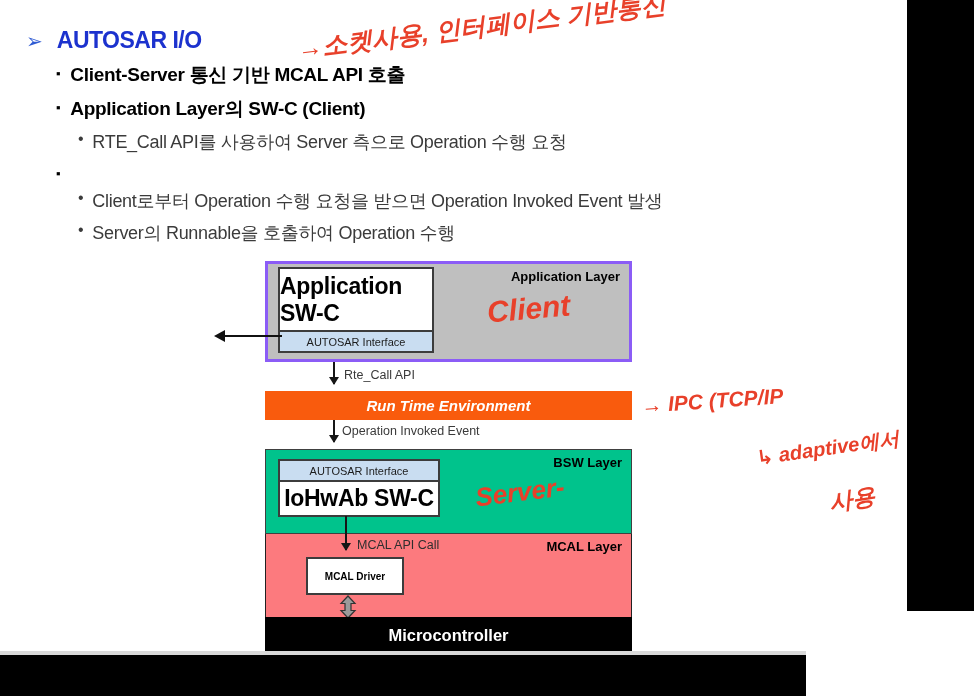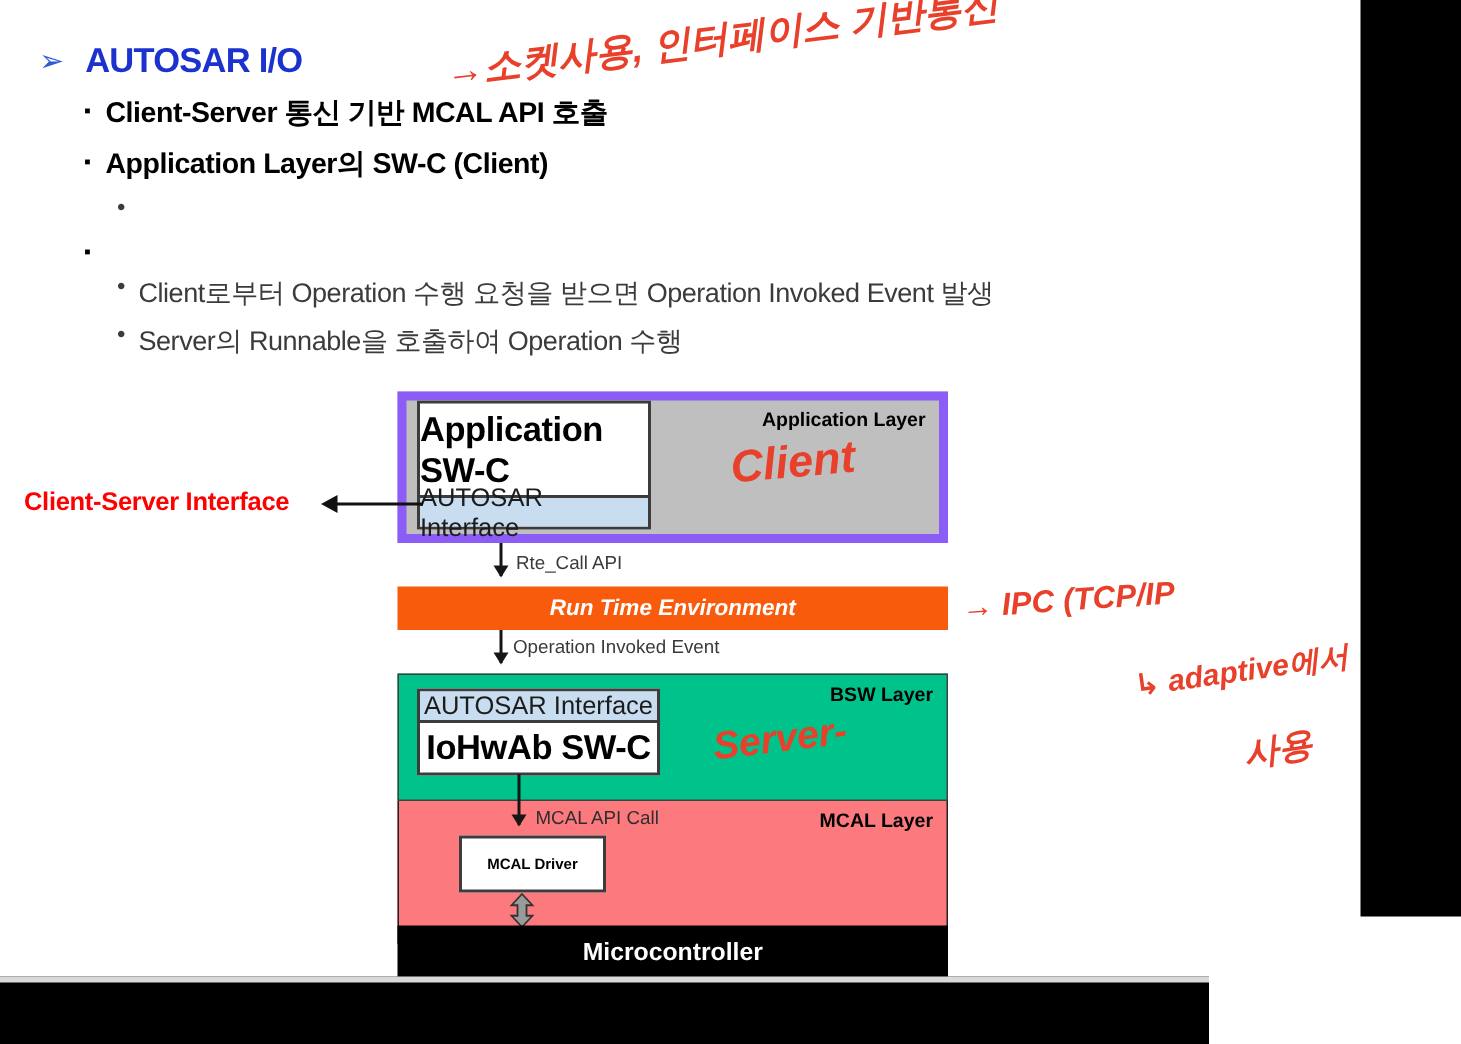--- a/index.html
+++ b/index.html
@@ -25,28 +25,28 @@
   .hand-top{left:296px;top:14px;font-size:25px;transform:rotate(-7deg);}
   .hand-client{left:487px;top:294px;font-size:30px;transform:rotate(-5deg);}
   .hand-server{left:475px;top:479px;font-size:26px;transform:rotate(-7deg);}
   .hand-ipc{left:641px;top:390px;font-size:21px;transform:rotate(-4deg);}
   .hand-adaptive{left:756px;top:438px;font-size:20px;transform:rotate(-8deg);}
   .hand-use{left:829px;top:488px;font-size:23px;transform:rotate(-9deg);}
   
   .layer{position:absolute;box-sizing:border-box;}
   .layer-label{position:absolute;top:5px;right:9px;font-size:13px;font-weight:bold;color:#000;}
   .app-layer{left:265px;top:261px;width:367px;height:101px;background:var(--layer-gray);
-             border:6px solid #8b5cf6;}
+             border:3px solid #8b5cf6;}
   .swc-box{position:absolute;box-sizing:border-box;border:2px solid #3c3c3c;background:#fff;}
   .swc-box-1{left:278px;top:267px;width:156px;height:86px;}
   .swc-title{display:flex;align-items:center;justify-content:center;font-weight:bold;
              font-size:23px;color:#000;letter-spacing:-0.3px;}
   .swc-box-1 .swc-title{height:61px;}
   .band{box-sizing:border-box;background:var(--band-blue);display:flex;align-items:center;
-        justify-content:center;font-size:17px;color:#1c1c1c;}
+        justify-content:center;font-size:11px;color:#1c1c1c;}
   .swc-box-1 .band{height:21px;border-top:2px solid #3c3c3c;}
   .rte-bar{left:265px;top:391px;width:367px;height:29px;background:var(--orange);
            display:flex;align-items:center;justify-content:center;font-style:italic;}
   .rte-bar span{color:#fff;font-weight:bold;font-size:15px;}
   .bsw-layer{left:265px;top:449px;width:367px;height:85px;background:var(--green);
              border:1px solid #404040;}
   .swc-box-2{left:278px;top:459px;width:162px;height:58px;}
   .swc-box-2 .band{height:21px;border-bottom:2px solid #3c3c3c;}
   .swc-box-2 .swc-title{height:33px;}
   .mcal-layer{left:265px;top:534px;width:367px;height:95px;background:var(--pink);
@@ -97,20 +97,21 @@
     <div class="b1">
       <span class="mk">▪</span>
       <span>Client-Server 통신 기반 MCAL API 호출</span>
     </div>
     <div class="b1">
       <span class="mk">▪</span>
       <span>Application Layer의 SW-C (Client)</span>
     </div>
     <div class="b2">
       <span class="mk">•</span>
+      <span>RTE_Call API를 사용하여 Server 측으로 Operation 수행 요청</span>
     </div>
     <div class="b1">
       <span class="mk">▪</span>
     </div>
     <div class="b2">
       <span class="mk">•</span>
       <span>Client로부터 Operation 수행 요청을 받으면 Operation Invoked Event 발생</span>
     </div>
     <div class="b2">
       <span class="mk">•</span>
@@ -120,21 +121,20 @@
 
   <div class="layer app-layer">
     <span class="layer-label">Application Layer</span>
   </div>
   <div class="swc-box swc-box-1">
     <div class="swc-title">Application SW-C</div>
     <div class="band">AUTOSAR Interface</div>
   </div>
   <div class="hand hand-client">Client</div>
 
-  <div class="csi-label">Client-Server Interface</div>
   <div class="harrow"></div>
 
   <div class="varrow va1"></div>
   <div class="arrow-label lbl-rtecall">Rte_Call API</div>
 
   <div class="layer rte-bar">
     <span>Run Time Environment</span>
   </div>
   <div class="hand hand-ipc">→ IPC (TCP/IP</div>
   <div class="hand hand-adaptive">↳ adaptive에서</div>

